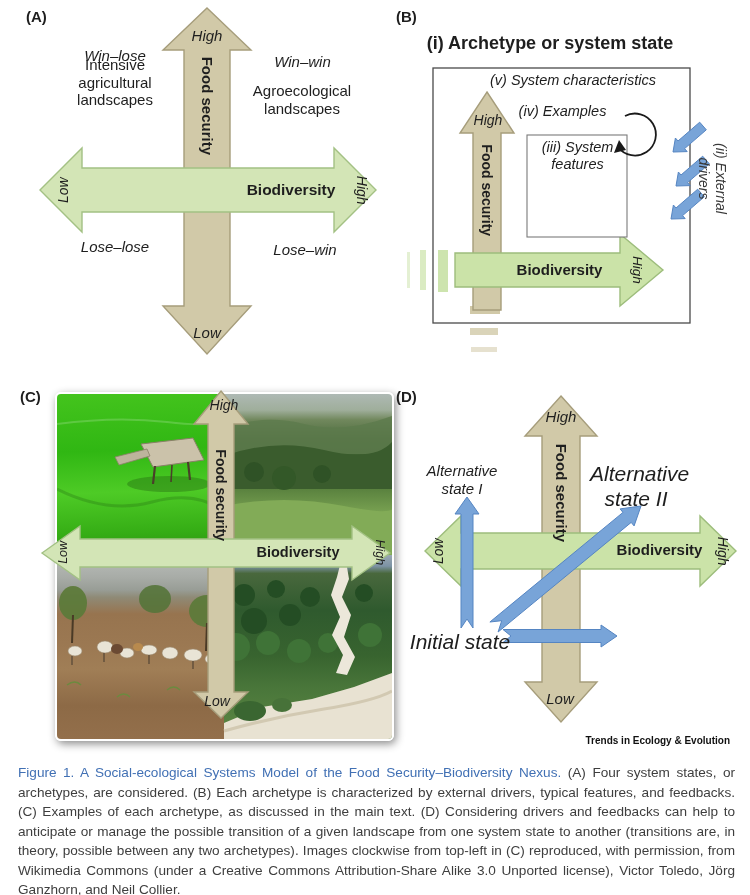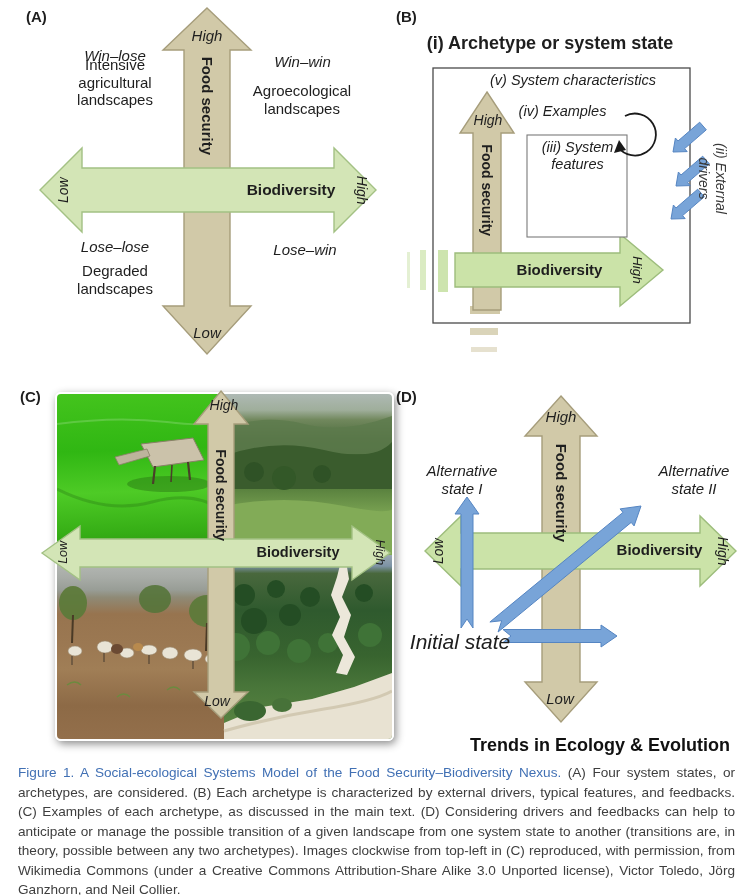--- a/index.html
+++ b/index.html
@@ -39,21 +39,20 @@
   <div class="lbl b ctr r90" style="left:155px;top:97px;width:105px;font-size:15px">Food security</div>
   <div class="lbl b ctr" style="left:245px;top:181px;width:92px;font-size:15.5px">Biodiversity</div>
   <div class="lbl it ctr" style="left:182px;top:324px;width:50px;font-size:15px">Low</div>
   <div class="lbl it ctr rm90" style="left:43px;top:182px;width:40px;font-size:14px">Low</div>
   <div class="lbl it ctr r90" style="left:340px;top:182px;width:44px;font-size:14px">High</div>
   <div class="lbl it ctr" style="left:60px;top:47px;width:110px;font-size:15px">Win–lose</div>
   <div class="lbl ctr" style="left:62px;top:56px;width:106px;font-size:15px">Intensive agricultural landscapes</div>
   <div class="lbl it ctr" style="left:250px;top:53px;width:105px;font-size:15px">Win–win</div>
   <div class="lbl ctr" style="left:242px;top:82px;width:120px;font-size:15px">Agroecological landscapes</div>
   <div class="lbl it ctr" style="left:60px;top:238px;width:110px;font-size:15px">Lose–lose</div>
-  <div class="lbl ctr" style="left:60px;top:262px;width:110px;font-size:15px">Degraded landscapes</div>
   <div class="lbl it ctr" style="left:250px;top:241px;width:110px;font-size:15px">Lose–win</div>
 
   <svg class="abs" style="left:390px;top:0" width="360" height="375" viewBox="0 0 360 375">
     <rect x="43" y="68" width="257" height="255" fill="#ffffff" stroke="#4a4a4a" stroke-width="1.3"></rect>
 
     <rect x="17" y="252" width="3" height="36" fill="#cde4ae" opacity="0.55"></rect>
     <rect x="30" y="250" width="6" height="40" fill="#cde4ae" opacity="0.75"></rect>
     <rect x="48" y="250" width="10" height="42" fill="#cde4ae"></rect>
     <rect x="80" y="306" width="30" height="8" fill="#d1c9a8"></rect>
     <rect x="80" y="328" width="28" height="7" fill="#d1c9a8" opacity="0.8"></rect>
@@ -183,20 +182,20 @@
     <polygon class="bluefill" points="222,251 206,262 206,257.5 108,257.5 116,251 108,244.5 206,244.5 206,240"></polygon>
   </svg>
   <div class="lbl b" style="left:396px;top:388px;font-size:15px">(D)</div>
   <div class="lbl it ctr" style="left:536px;top:408px;width:50px;font-size:15px">High</div>
   <div class="lbl b ctr r90" style="left:509px;top:484px;width:104px;font-size:15px">Food security</div>
   <div class="lbl b ctr" style="left:612px;top:541px;width:95px;font-size:15px">Biodiversity</div>
   <div class="lbl it ctr" style="left:535px;top:690px;width:50px;font-size:15px">Low</div>
   <div class="lbl it ctr rm90" style="left:419px;top:543px;width:38px;font-size:14px">Low</div>
   <div class="lbl it ctr r90" style="left:701px;top:543px;width:44px;font-size:14px">High</div>
   <div class="lbl it ctr" style="left:416px;top:462px;width:92px;font-size:15px">Alternative state I</div>
-  <div class="lbl it ctr" style="left:648px;top:462px;width:92px;font-size:15px">Alternative state II</div>
+  <div class="lbl it ctr" style="left:590px;top:462px;width:92px;font-size:21px">Alternative state II</div>
   <div class="lbl it ctr" style="left:405px;top:630px;width:110px;font-size:21px">Initial state</div>
 
-  <div class="lbl b" style="left:430px;top:735px;width:300px;font-size:18px;text-align:right;color:#111">Trends in Ecology &amp; Evolution</div>
+  <div class="lbl b" style="left:430px;top:735px;width:300px;font-size:10px;text-align:right;color:#111">Trends in Ecology &amp; Evolution</div>
 
   <div id="caption"><span class="figtitle">Figure 1. A Social-ecological Systems Model of the Food Security–Biodiversity Nexus.</span><span> (A) Four system states, or archetypes, are considered. (B) Each archetype is characterized by external drivers, typical features, and feedbacks. (C) Examples of each archetype, as discussed in the main text. (D) Considering drivers and feedbacks can help to anticipate or manage the possible transition of a given landscape from one system state to another (transitions are, in theory, possible between any two archetypes). Images clockwise from top-left in (C) reproduced, with permission, from Wikimedia Commons (under a Creative Commons Attribution-Share Alike 3.0 Unported license), Victor Toledo, Jörg Ganzhorn, and Neil Collier.</span></div>
 
 </div>
 
 </body></html>

